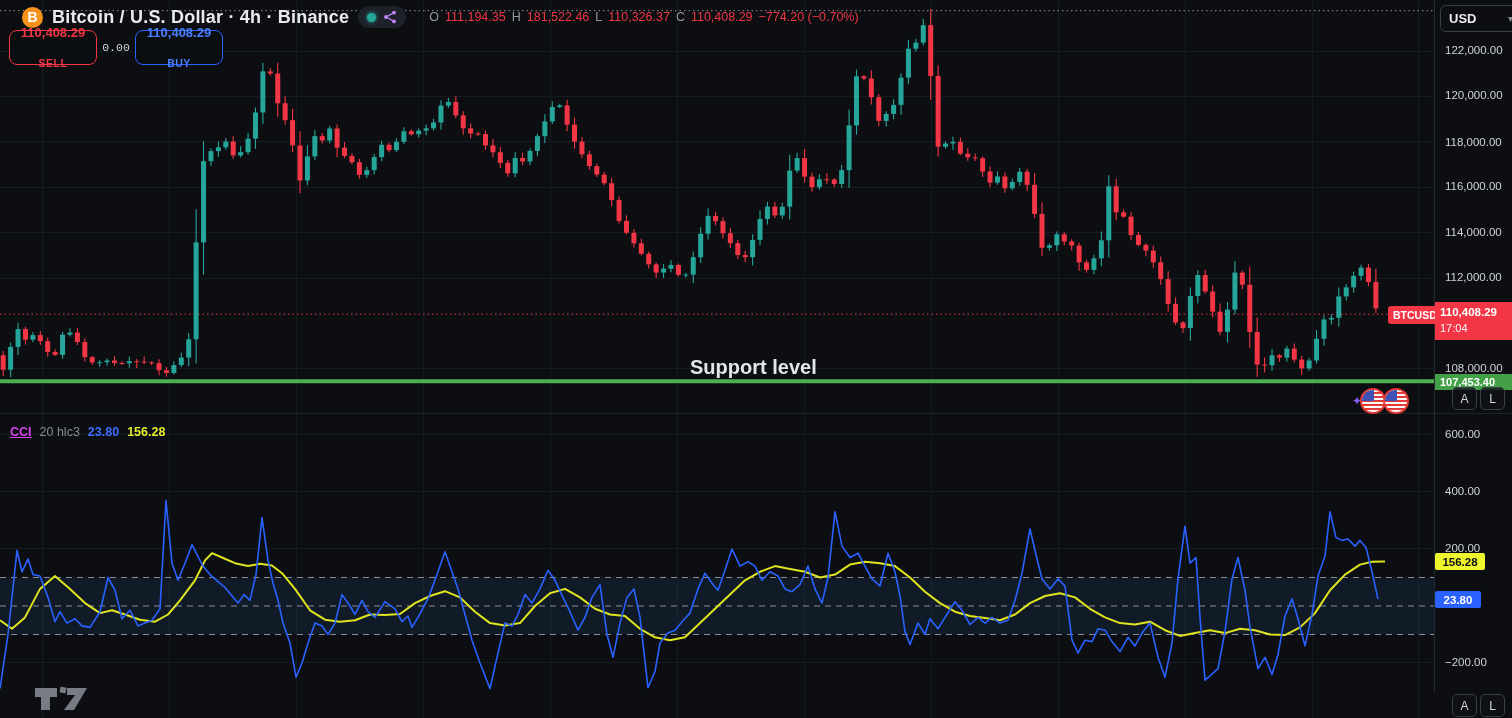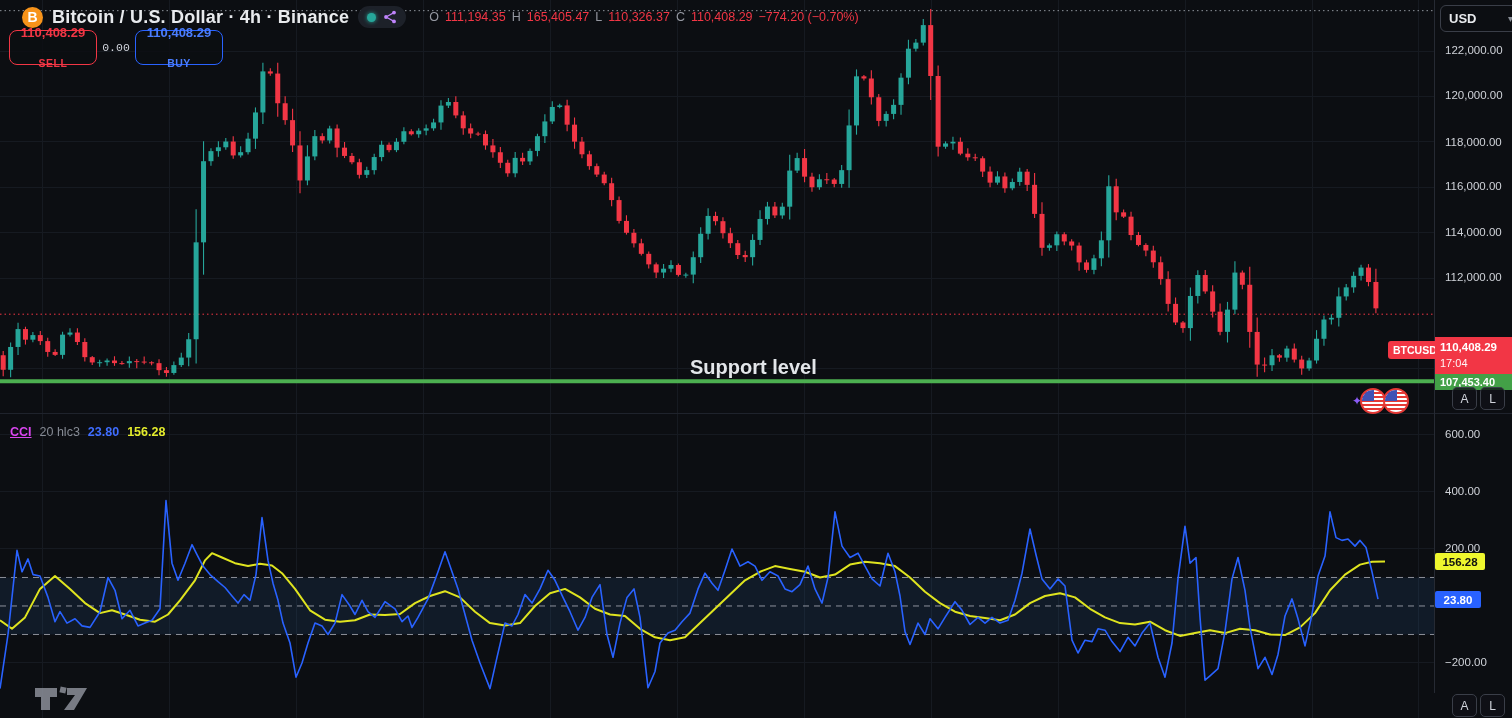--- a/index.html
+++ b/index.html
@@ -31,21 +31,21 @@
   
   #cci-legend{left:10px;top:425px;display:flex;align-items:baseline;gap:8px;font-size:12.5px;z-index:4;}
   #cci-legend .t{color:#d946ef;font-weight:700;text-decoration:underline;} #cci-legend .p{color:#868b94;}
   #cci-legend .bv{color:#3f6dff;font-weight:700;} #cci-legend .yv{color:#e4ec2c;font-weight:700;}
   
   #axis{left:1434px;top:0;width:78px;height:693px;border-left:1px solid #262a33;z-index:3;}
   .tick{position:absolute;left:10px;color:#cfd2d8;font-size:11.5px;white-space:nowrap;}
   #usd-btn{left:1440px;top:5px;width:64px;height:25px;border:1px solid #3a3e48;border-radius:6px;
            display:flex;align-items:center;justify-content:space-between;padding:0 8px;z-index:6;cursor:pointer;}
   #usd-btn .cur{color:#e8eaed;font-size:13px;font-weight:600;} #usd-btn .ch{color:#868b94;font-size:10px;}
-  .price-tag{position:absolute;background:#f23645;color:#fff;z-index:6;margin-top:35px;}
+  .price-tag{position:absolute;background:#f23645;color:#fff;z-index:6;}
   #btcusd-tag{left:1388px;top:306px;height:16px;border-radius:3px;padding:1px 5px;
               font-size:10.5px;font-weight:700;display:flex;align-items:center;}
   #last-box{left:1435px;top:302px;width:77px;padding:2px 0 3px 5px;font-size:11.5px;font-weight:700;line-height:1.45;}
   #last-box .cd{font-weight:400;font-size:11px;opacity:.95;}
   #support-tag{left:1435px;top:374px;width:77px;height:16px;background:#43a047;color:#fff;
                font-size:11px;font-weight:600;display:flex;align-items:center;padding-left:5px;z-index:6;position:absolute;}
   #yellow-tag{left:1435px;top:553px;width:50px;height:17px;background:#eef72e;color:#111;border-radius:2px;
               font-size:11.5px;font-weight:700;display:flex;align-items:center;justify-content:center;z-index:6;position:absolute;}
   #blue-tag{left:1435px;top:591px;width:46px;height:17px;background:#2962ff;color:#fff;border-radius:2px;
             font-size:11.5px;font-weight:700;display:flex;align-items:center;justify-content:center;z-index:6;position:absolute;}
@@ -486,21 +486,21 @@
       <circle cx="3" cy="7" r="1.9" fill="#c084fc"></circle>
           <circle cx="11" cy="2.6" r="1.9" fill="#c084fc"></circle>
       <circle cx="11" cy="11.4" r="1.9" fill="#c084fc"></circle>
       <path d="M3 7 L11 2.6 M3 7 L11 11.4" stroke="#c084fc" stroke-width="1.2"></path>
     </svg>
   </div>
   <div id="ohlc">
     <span class="k">O</span>
     <span class="v">111,194.35</span>
     <span class="k">H</span>
-    <span class="v">165,405.47</span>
+    <span class="v">181,522.46</span>
     <span class="k">L</span>
     <span class="v">110,326.37</span>
     <span class="k">C</span>
     <span class="v">110,408.29</span>
     <span class="v">−774.20 (−0.70%)</span>
   </div>
 </div>
 
 <div id="sellbuy" class="ovl">
   <div class="trade-box" id="sell-box">

